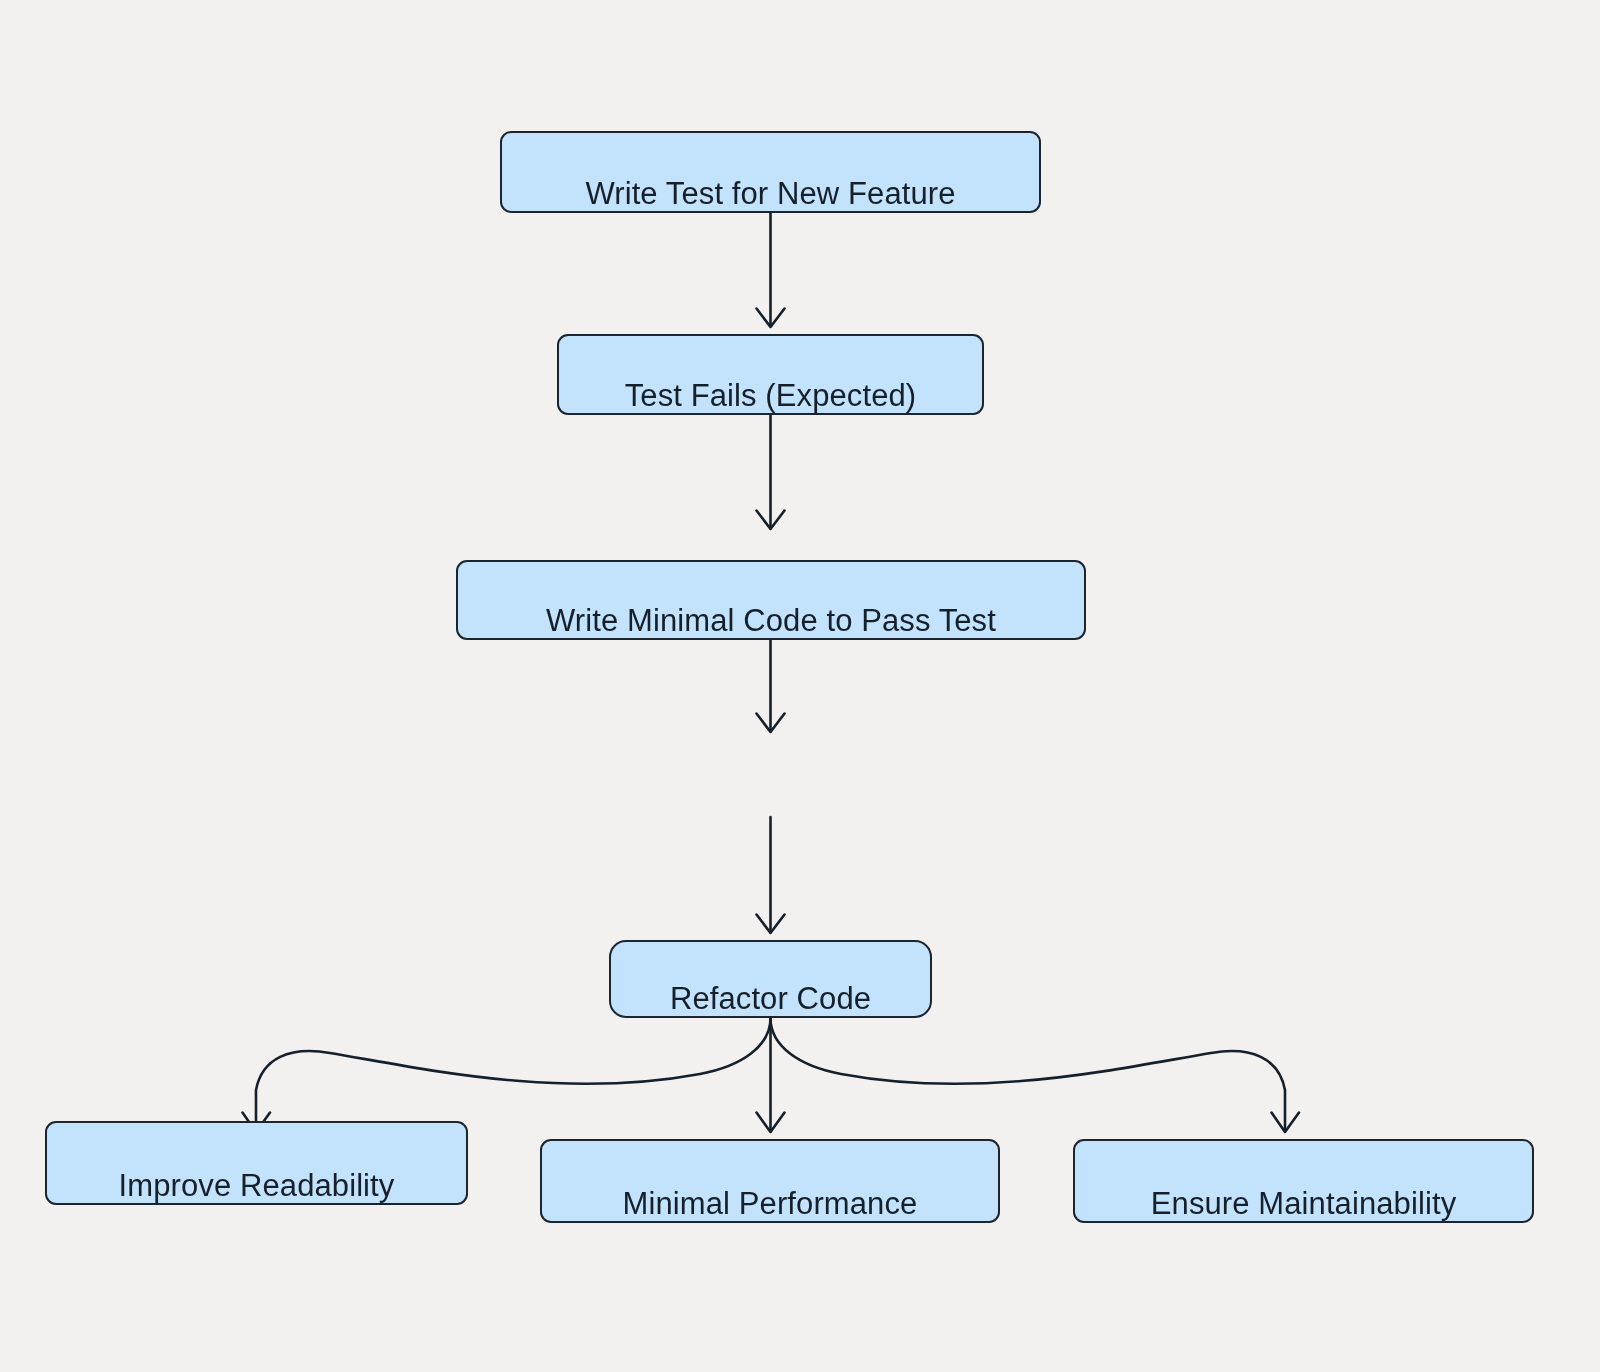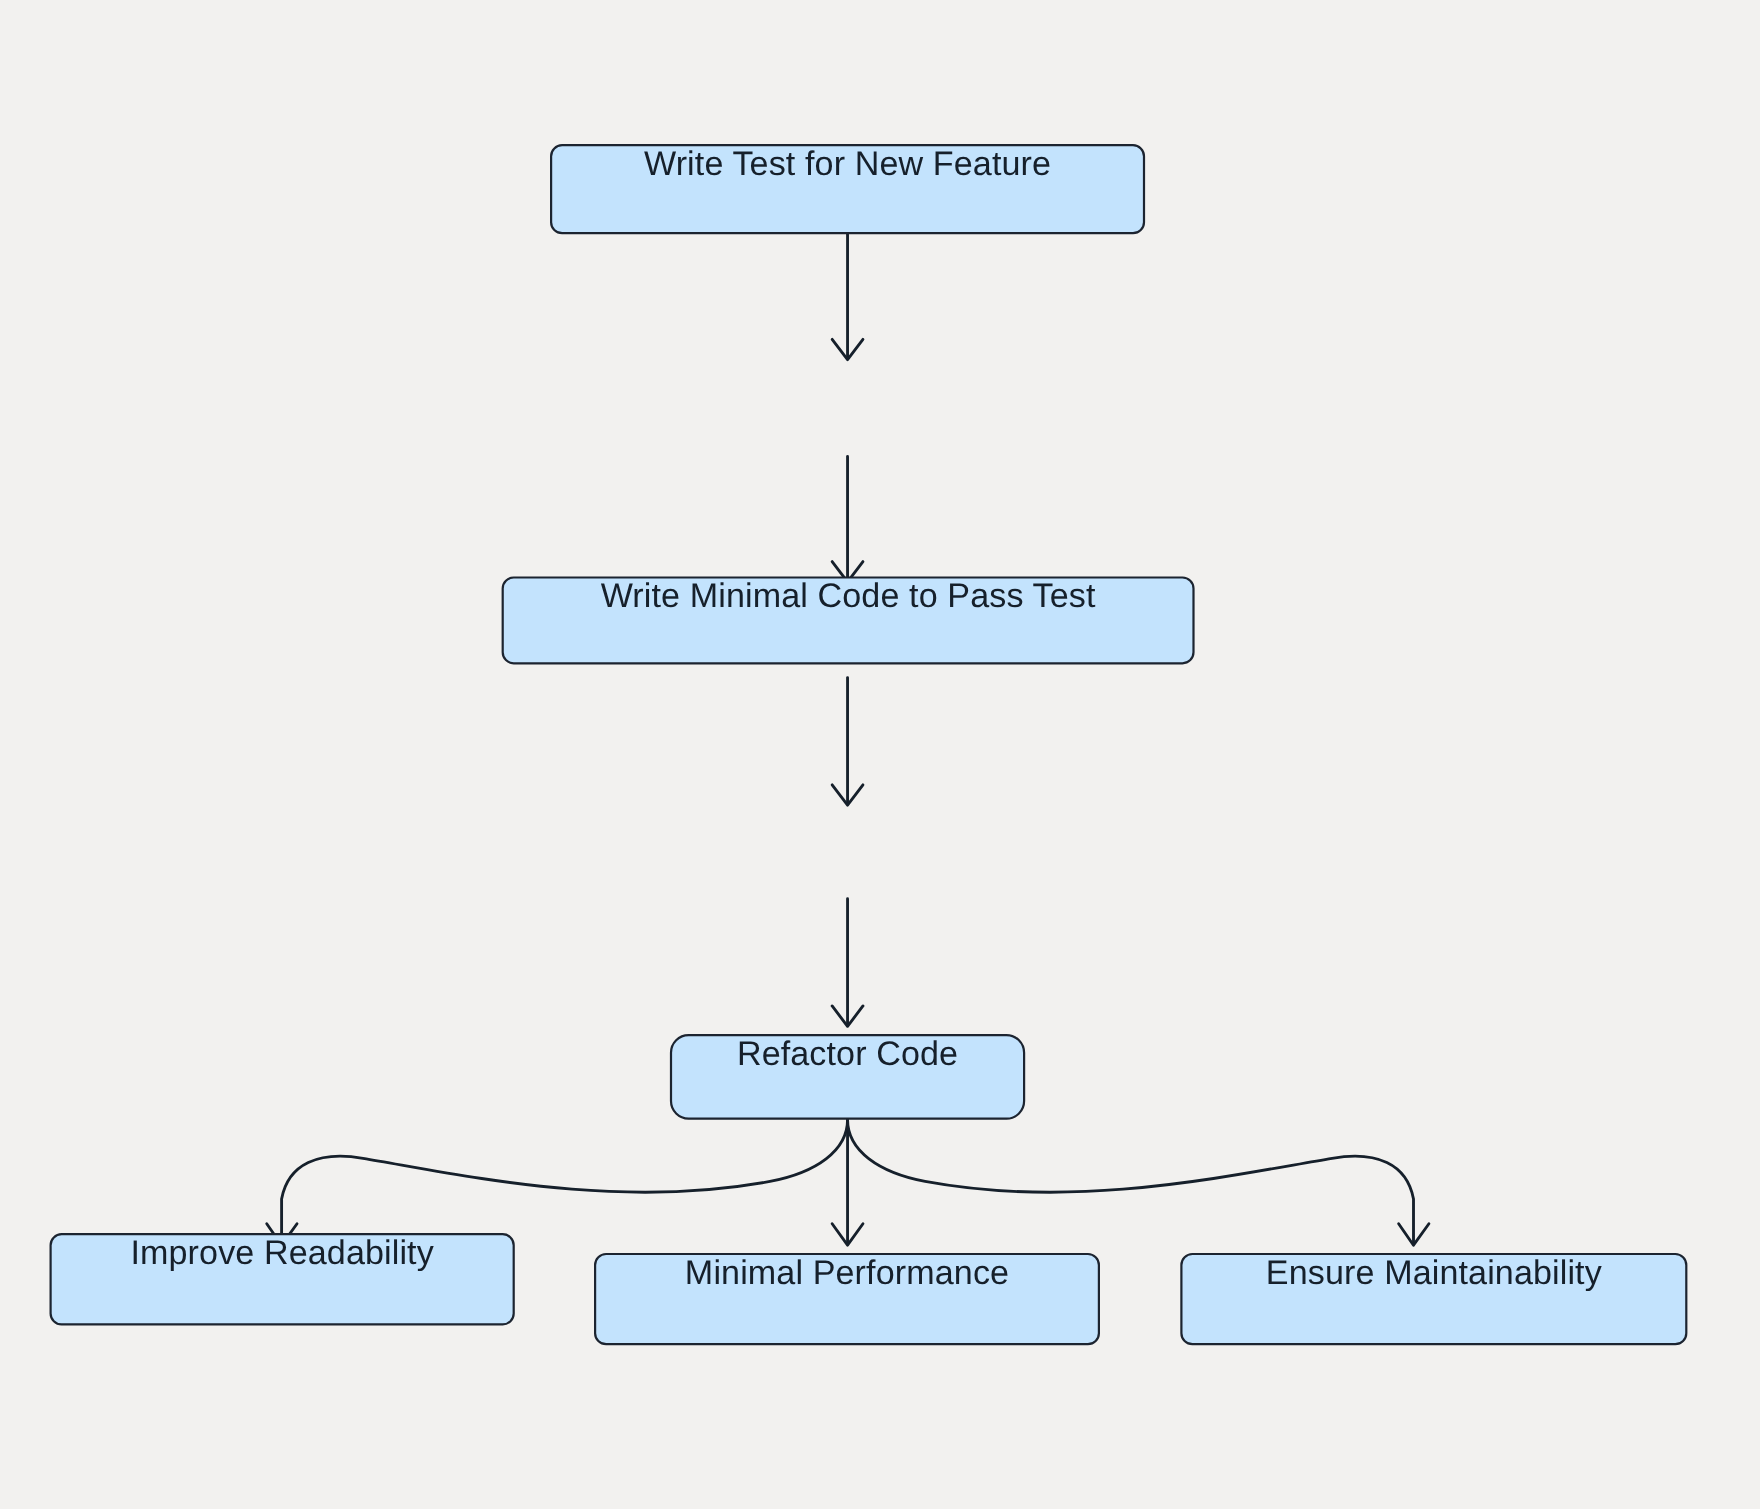--- a/index.html
+++ b/index.html
@@ -27,21 +27,21 @@
     height: 1372px;
     pointer-events: none;
   }
   .flow-node {
     position: absolute;
     box-sizing: border-box;
     background: #c3e3fd;
     border: 2.4px solid #1c2430;
     border-radius: 11px;
     display: flex;
-    align-items: flex-start;
+    align-items: flex-end;
     justify-content: center;
     color: #16202b;
     font-size: 31px;
     font-weight: 400;
     letter-spacing: 0.1px;
     line-height: 1;
     white-space: nowrap;
   }
   .node-label {
     display: block;
@@ -99,22 +99,25 @@
         <path d="M 1271.5 1112.5 L 1285 1132 L 1299 1112.5"></path>
       </g>
 
     </g>
   </svg>
 
   <div class="flow-node" style="left:500px; top:131px; width:541px; height:82px;">
     <span class="node-label">Write Test for New Feature</span>
   </div>
 
+  <div class="flow-node" style="left:557px; top:334px; width:427px; height:81px;">
+    <span class="node-label">Test Fails (Expected)</span>
+  </div>
 
-  <div class="flow-node" style="left:456px; top:524px; width:630px; height:80px;">
+  <div class="flow-node" style="left:456px; top:560px; width:630px; height:80px;">
     <span class="node-label">Write Minimal Code to Pass Test</span>
   </div>
 
 
   <div class="flow-node" style="left:609px; top:940px; width:323px; height:78px;border-radius:17px;">
     <span class="node-label">Refactor Code</span>
   </div>
 
   <div class="flow-node" style="left:45px; top:1121px; width:423px; height:84px;">
     <span class="node-label">Improve Readability</span>

